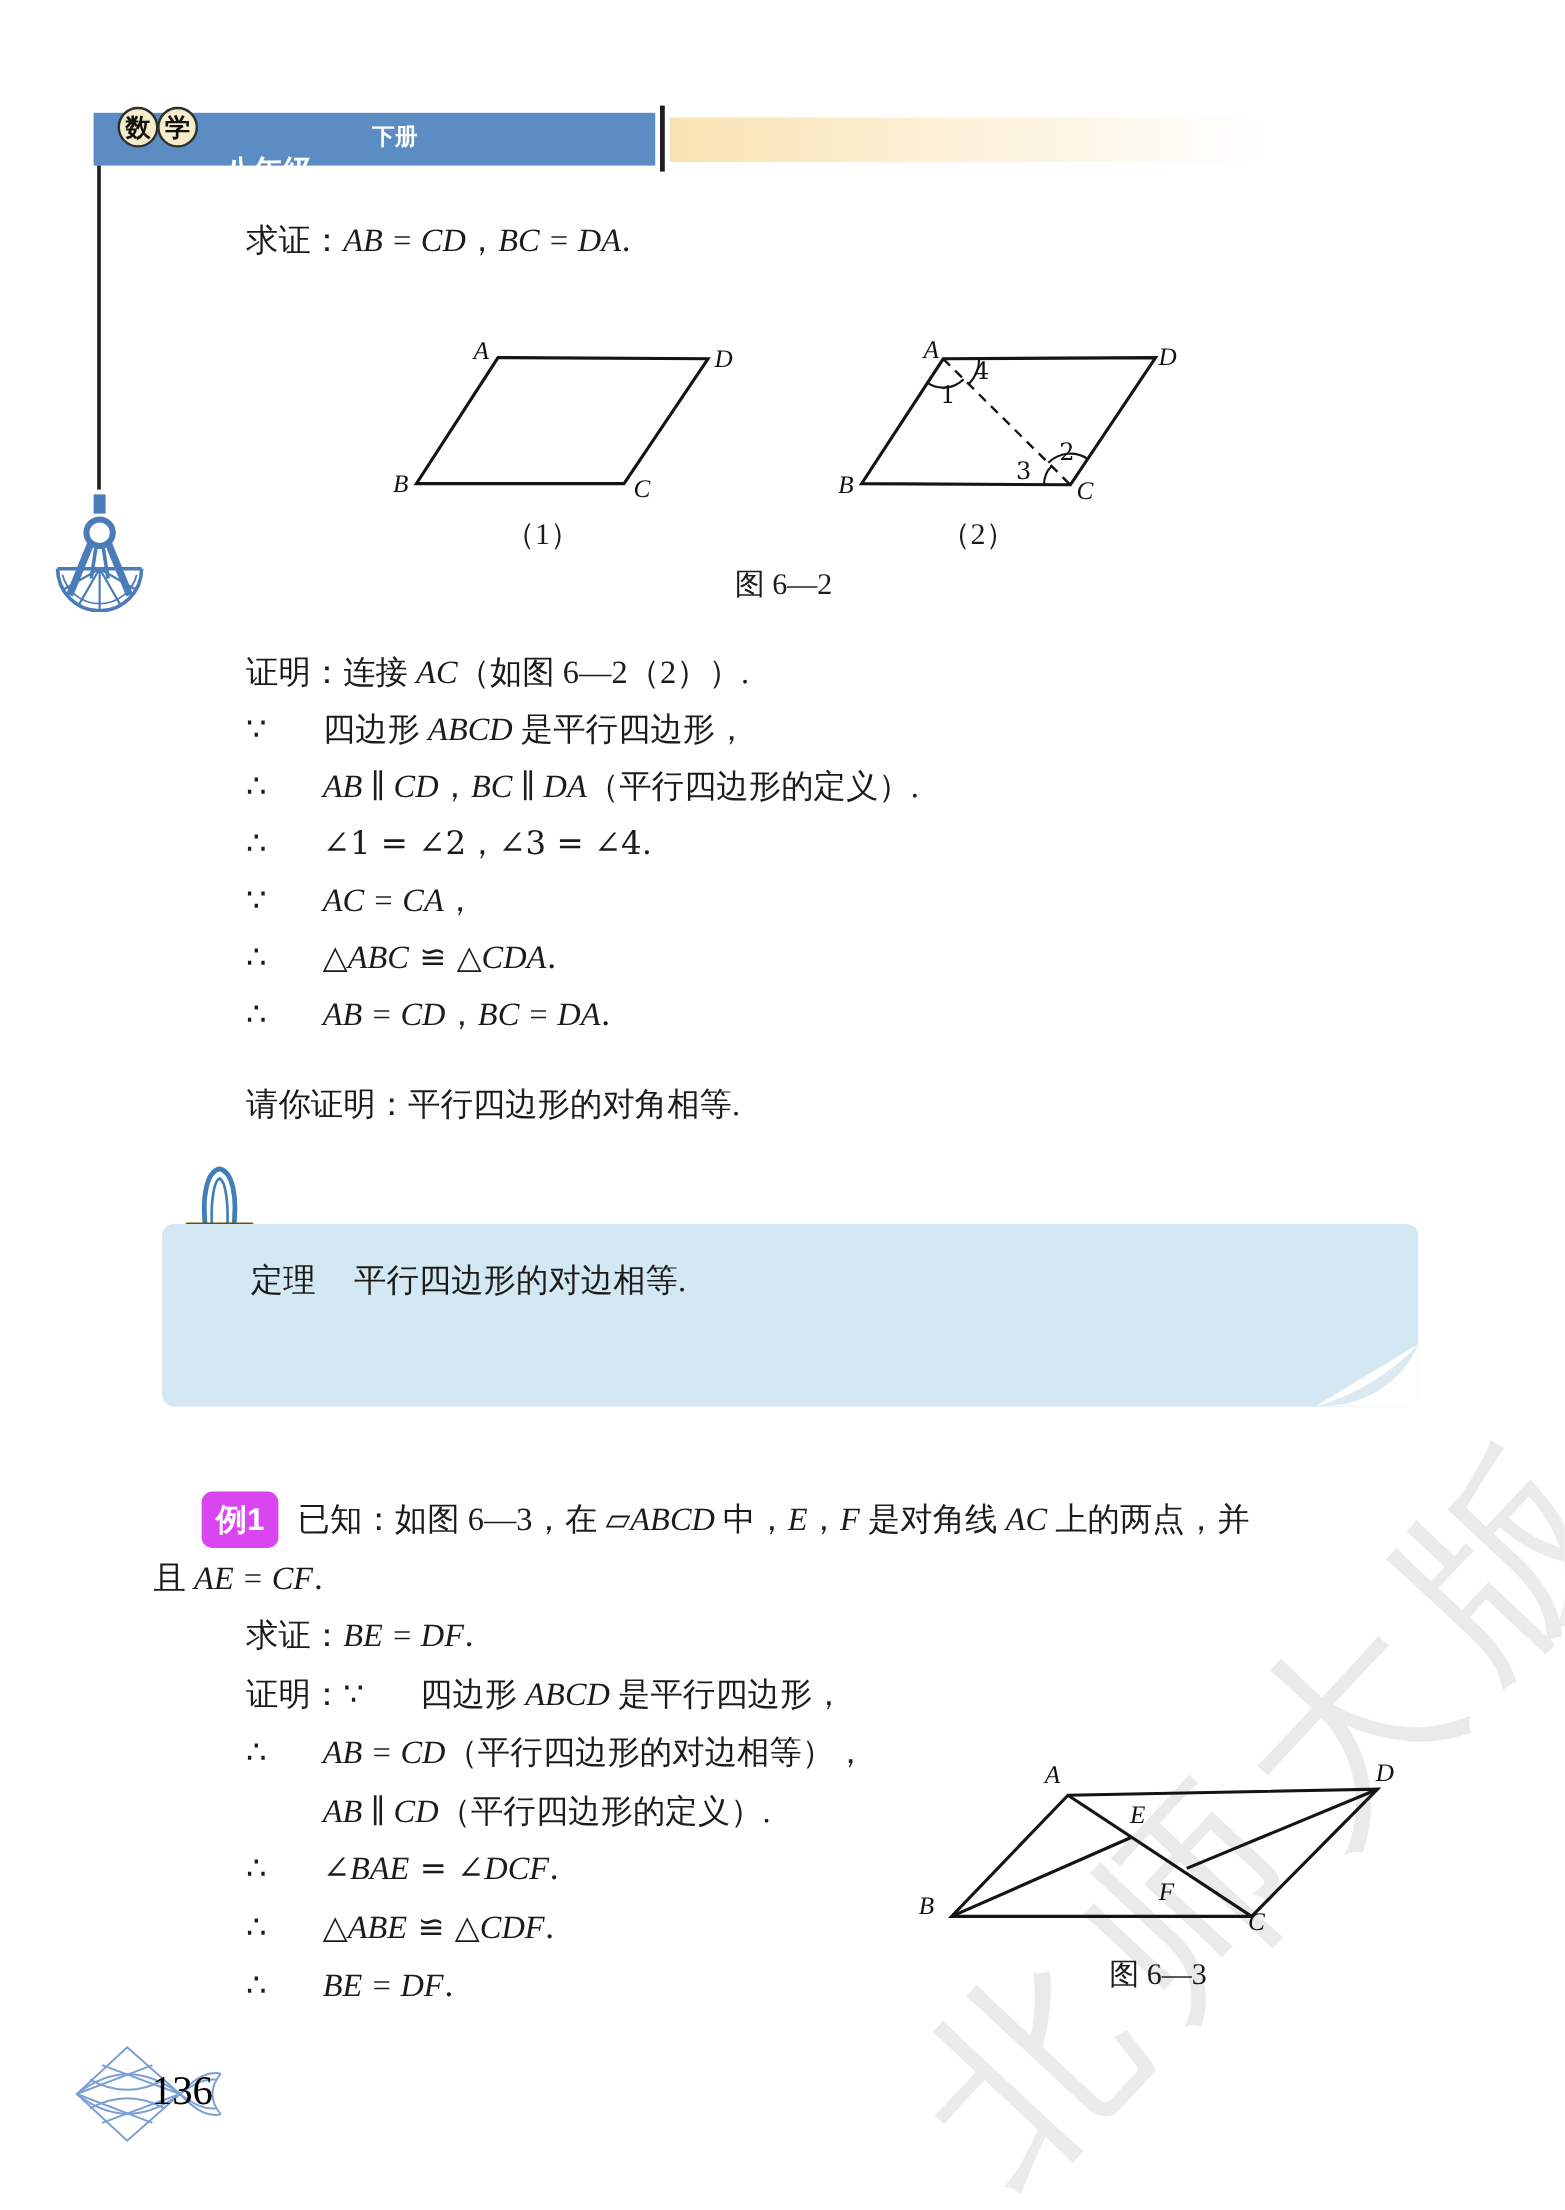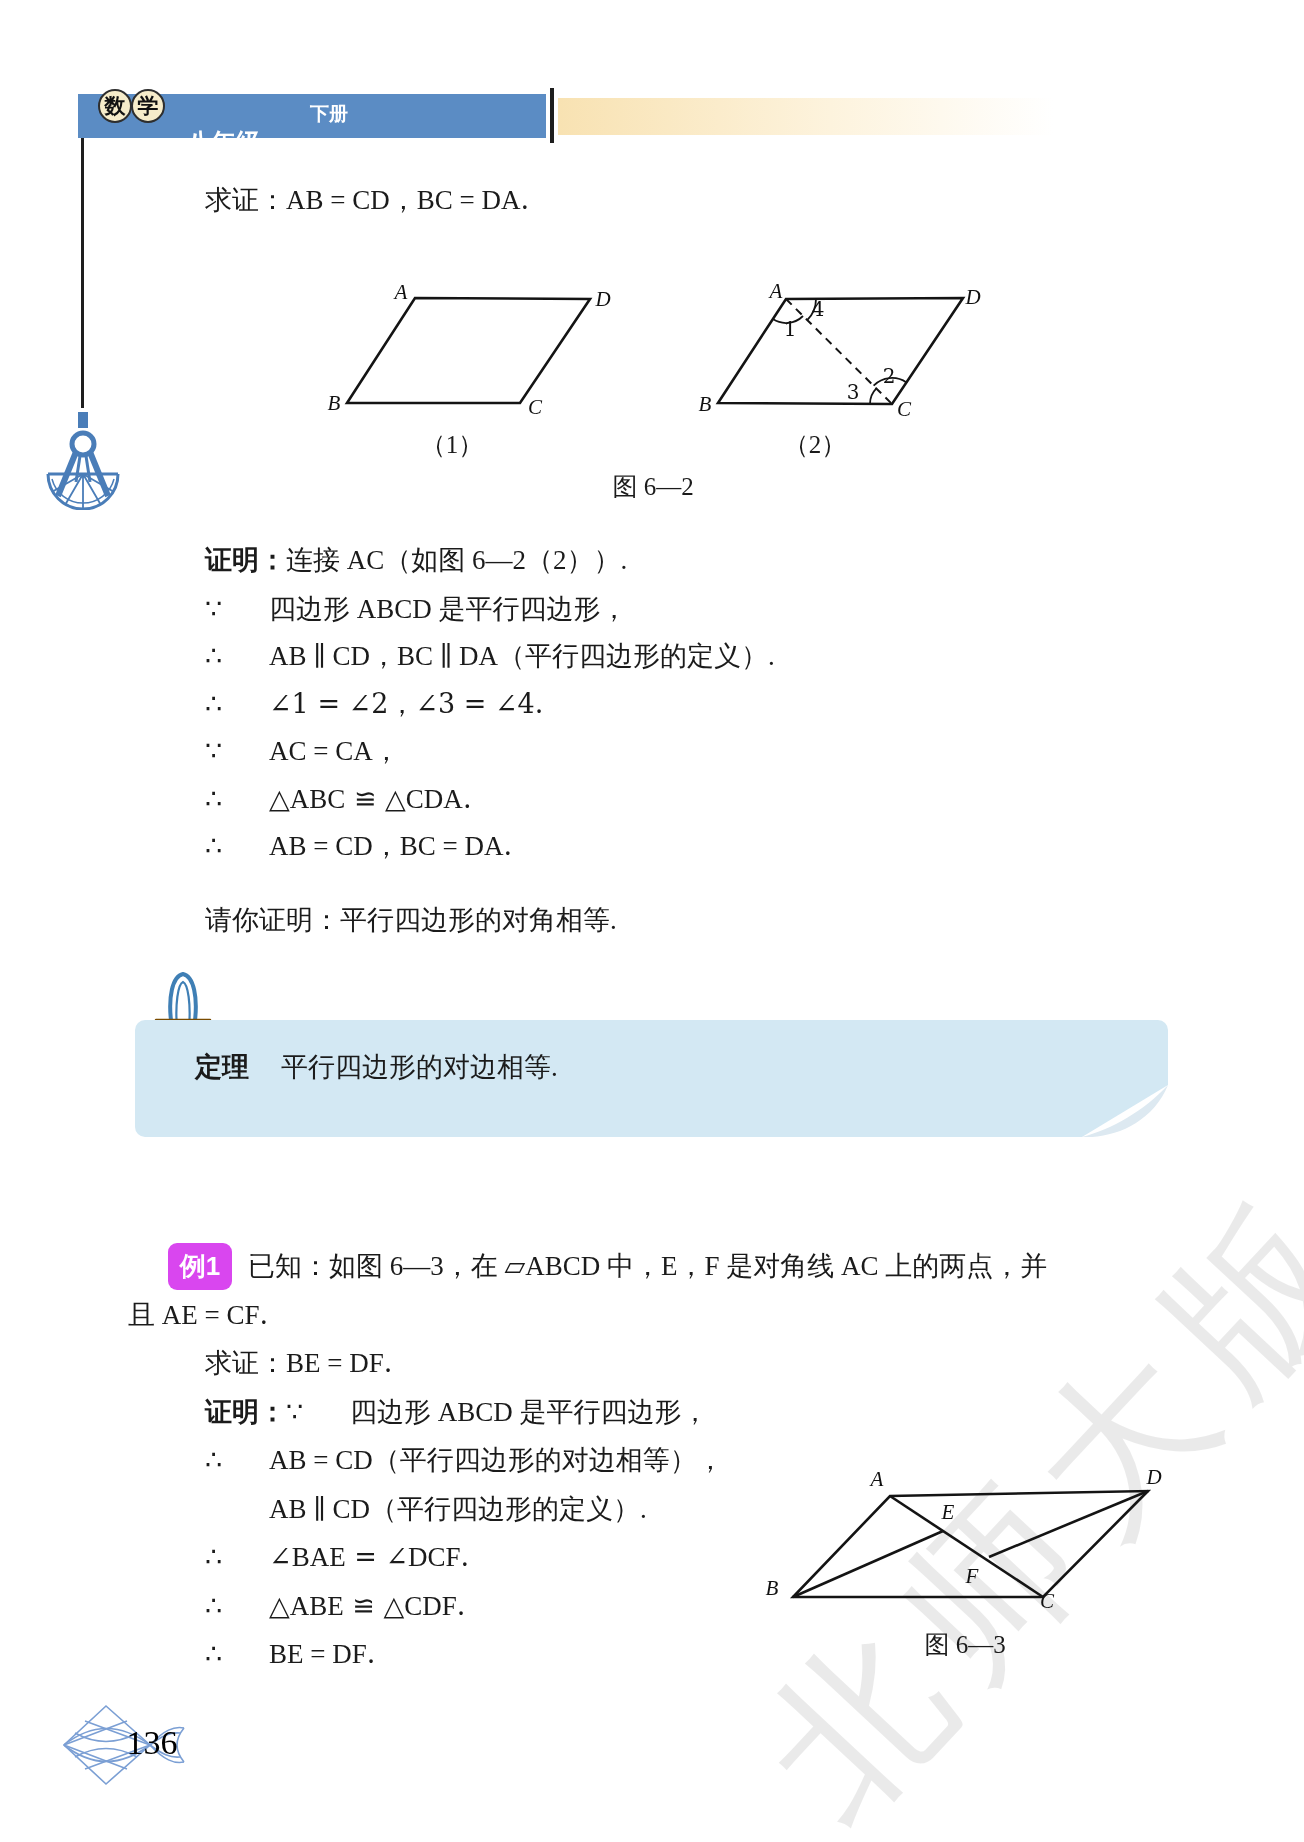--- a/index.html
+++ b/index.html
@@ -25,30 +25,30 @@
   
   .line{position:relative;white-space:pre;font-size:27px;}
   .block{position:absolute;}
   .proof1 .line{height:47.5px;line-height:47.5px;}
   .intro{position:absolute;left:205px;top:176px;height:48px;line-height:48px;}
   .prompt{position:absolute;left:205px;top:897px;height:47.5px;line-height:47.5px;}
   .example .line{height:48.5px;line-height:48.5px;margin-left:77px;}
   .example .l1{margin-left:120px;}
   .example .l2{margin-left:0;}
   .seg-cn{font-family:"Liberation Serif","DejaVu Serif",serif;}
-  .seg-b{font-family:"Liberation Sans","DejaVu Sans",sans-serif;font-weight:bold;}
-  .seg-m{font-family:"Liberation Serif","DejaVu Serif",serif;}
+  .seg-b{font-family:"Liberation Sans","DejaVu Sans",sans-serif;font-weight:normal;}
+  .seg-m{font-family:"Liberation Serif","DejaVu Serif",serif;font-style:italic;}
   .seg-s{font-family:"DejaVu Serif","Liberation Serif",serif;}
   .seg-mk{font-family:"DejaVu Serif","Liberation Serif",serif;display:inline-block;width:64px;}
   .seg-cng{font-family:"Liberation Serif","DejaVu Serif",serif;margin-left:32px;}
   
   .fcap{position:absolute;font-size:25px;text-align:center;font-family:"Liberation Serif","DejaVu Serif",serif;}
   
-  .thbox{position:absolute;left:135px;top:1020px;width:1033px;height:117px;background:#d3e8f3;
-         border-radius:10px;}
+  .thbox{position:absolute;left:135px;top:1020px;width:1033px;height:152px;background:#d3e8f3;
+         border-radius:10px;padding-left:14px;}
   .thbox .tline{position:relative;margin-left:60px;height:52px;line-height:52px;font-size:27px;white-space:pre;}
   .thbox .twrap{padding-top:21px;}
   .curl{position:absolute;right:0;bottom:0;width:86px;height:52px;}
   
   .exbadge{position:absolute;left:168px;top:1243px;width:64px;height:47px;background:#d946ef;
          border-radius:9px;color:#fff;font-size:26px;font-weight:bold;text-align:center;line-height:47px;
          font-family:"Liberation Sans","DejaVu Sans",sans-serif;}
   
   .figsvg{position:absolute;}
   .flabel{font:italic 21px "Liberation Serif","DejaVu Serif",serif;fill:#111;text-anchor:middle;}

